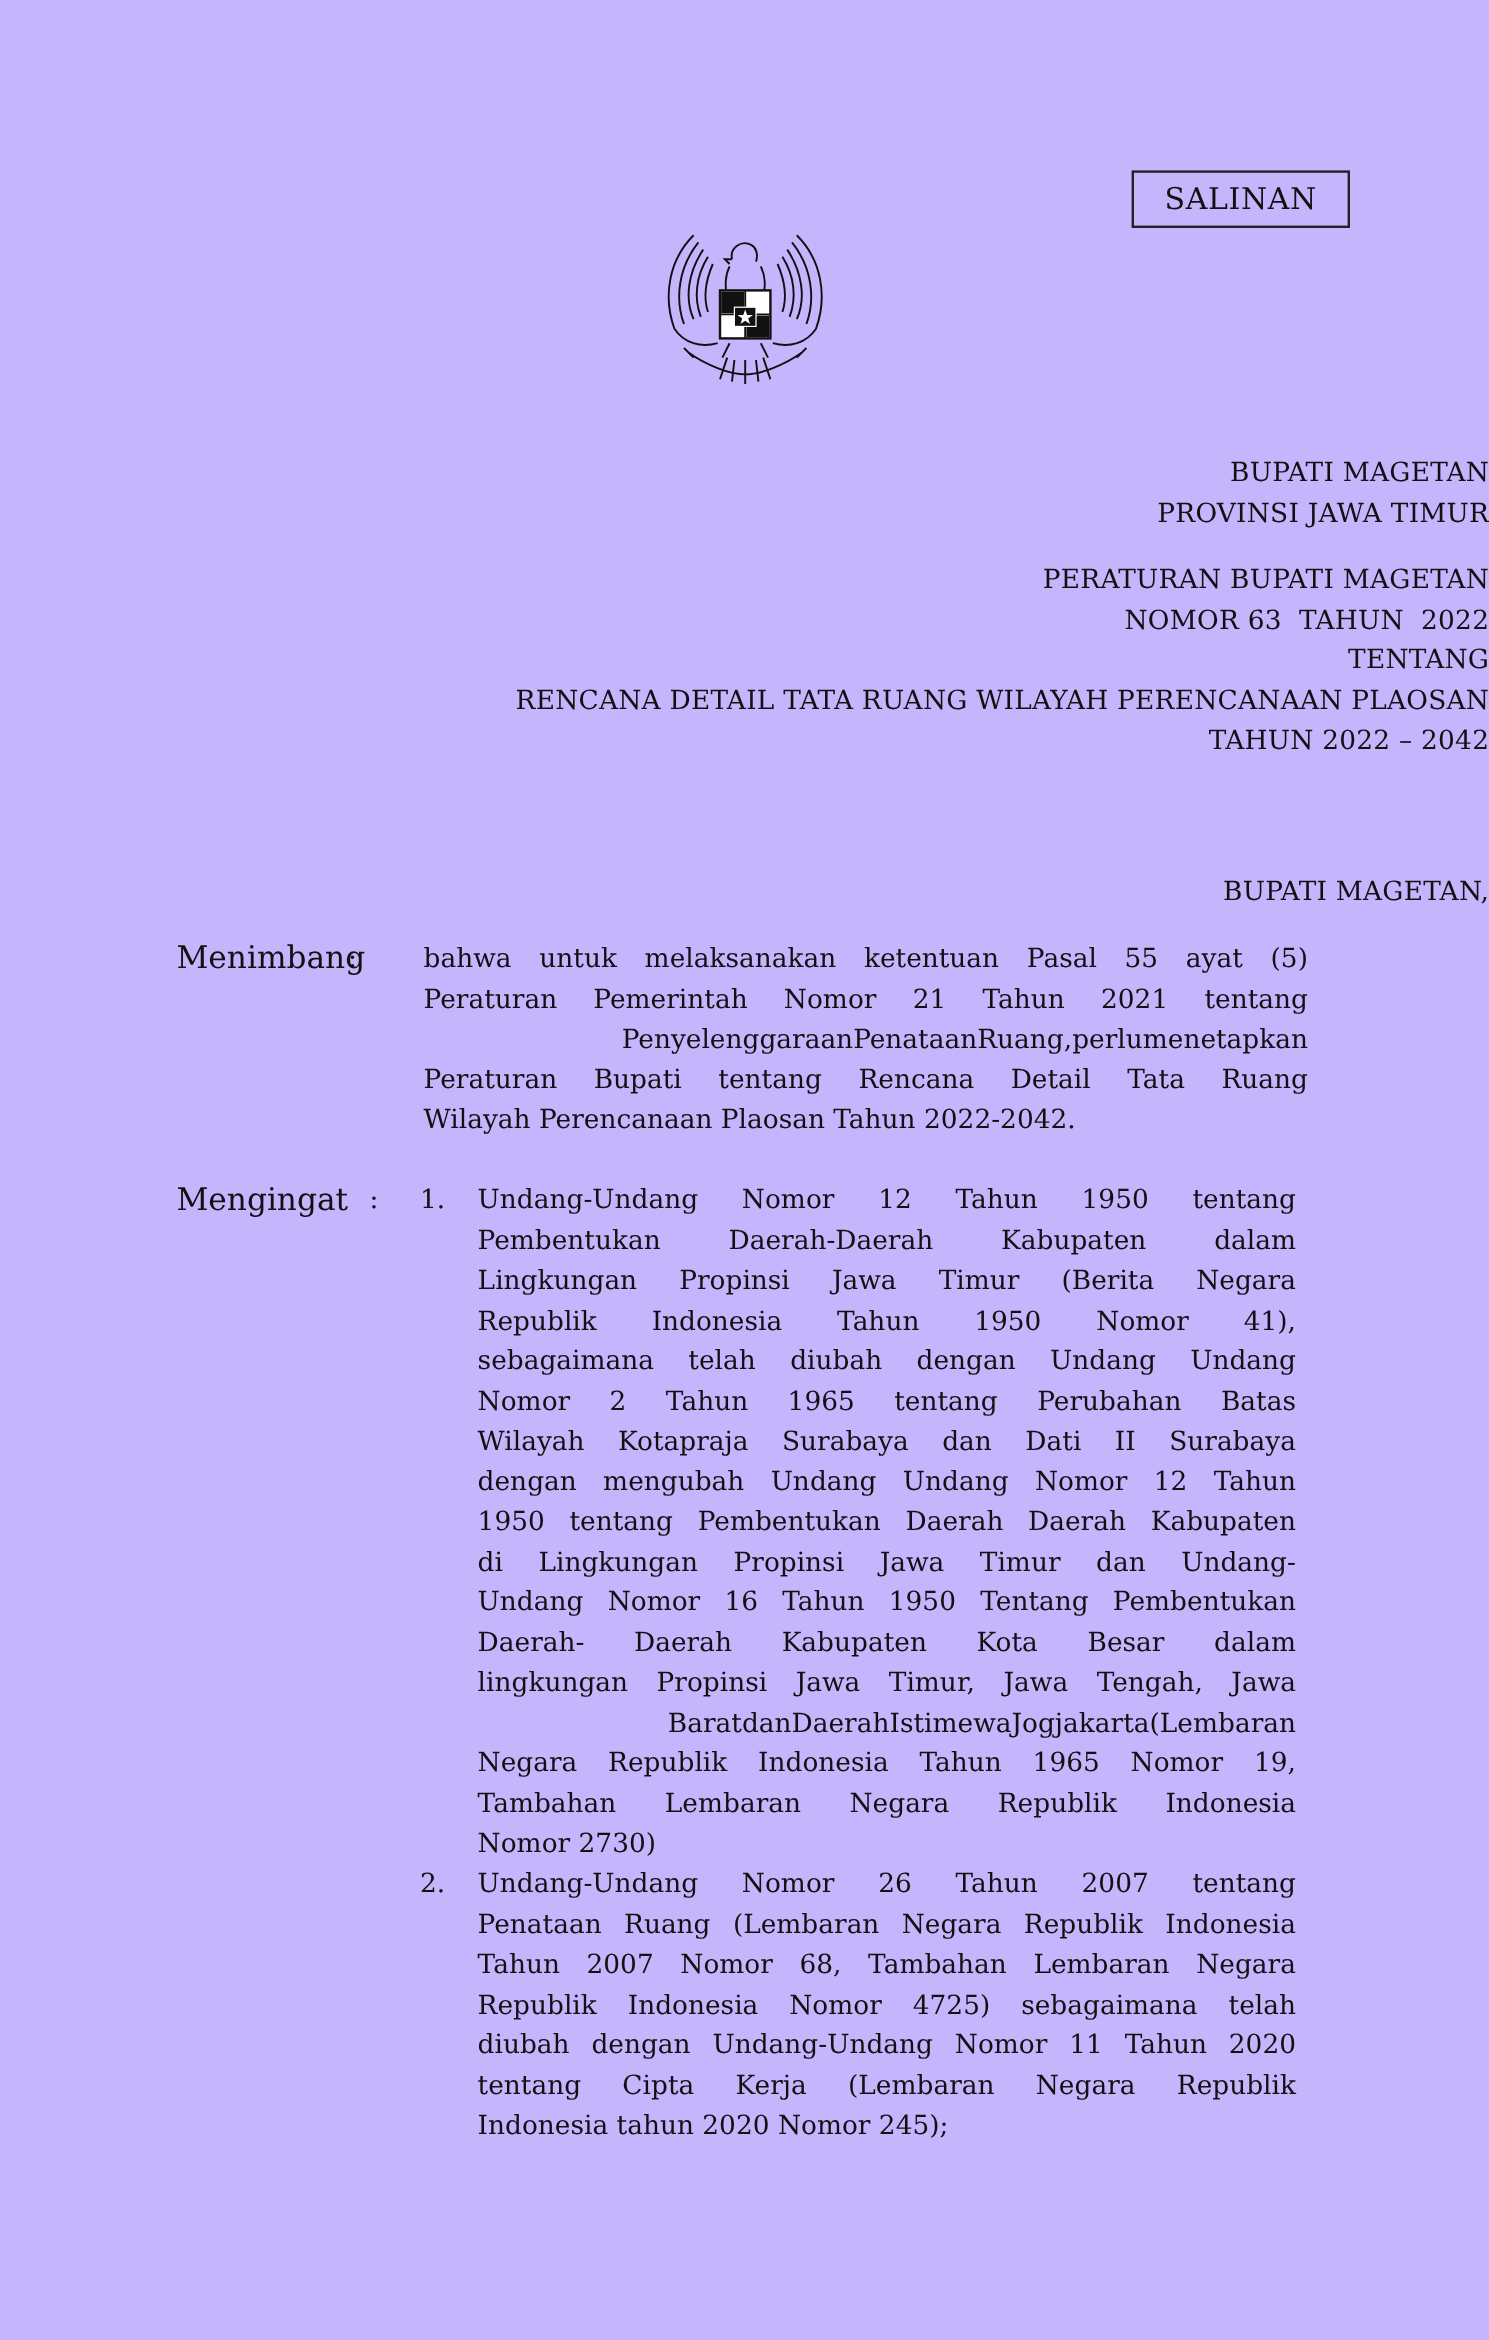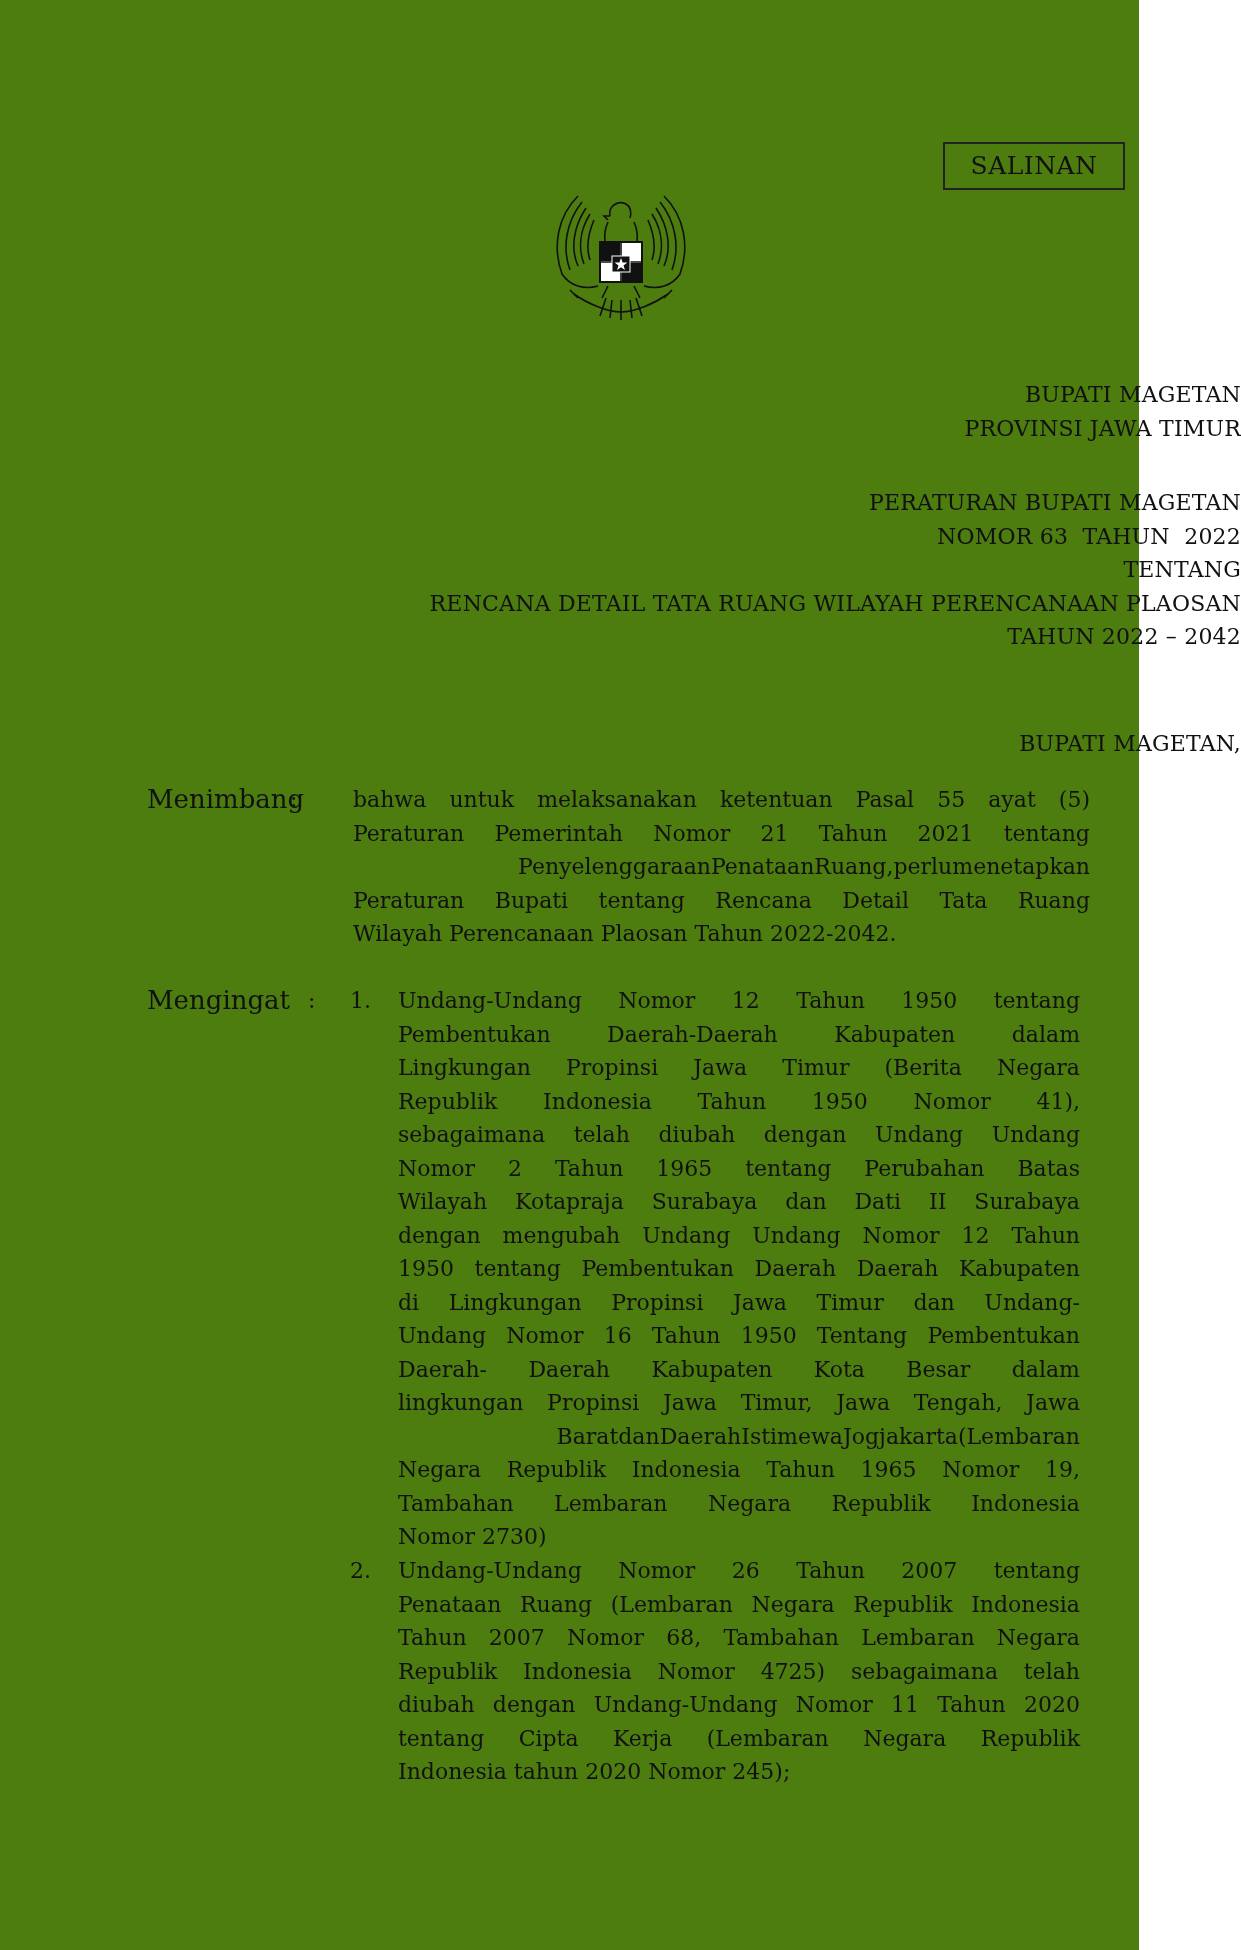--- a/index.html
+++ b/index.html
@@ -1,18 +1,18 @@
 <!DOCTYPE html>
 <html><head>
 <meta charset="utf-8">
 <style>
   html, body { margin:0; padding:0; background:#ffffff; }
   body { width:1241px; height:1950px; position:relative; overflow:hidden;
          font-family:"DejaVu Serif","Liberation Serif",serif; color:#111; }
-  .page { position:absolute; left:0; top:0; width:1139px; height:1950px; background:#4d7c0f; }
+  .page { position:absolute; left:0; top:0; width:1241px; height:1950px; background:#c4b5fd; }
   .salinan { position:absolute; left:943px; top:142px; width:182px; height:48px;
              border:2px solid #222; box-sizing:border-box; text-align:center;
              font-size:25px; line-height:44px; letter-spacing:0.5px; }
   .emblem { position:absolute; left:548px; top:186px; width:146px; height:146px; }
   .center-block { position:absolute; left:0; width:1241px; text-align:right;
                   font-size:22px; line-height:33.5px; letter-spacing:0.2px; }
   .center-block div { white-space:nowrap; }
   .label { position:absolute; font-size:26px; line-height:33.5px; }
   .colon { position:absolute; font-size:22px; line-height:33.5px; }
   .para { position:absolute; font-size:22px; line-height:33.5px; text-align:justify; }
@@ -61,21 +61,21 @@
     <rect x="74" y="77" width="19" height="18" fill="#111"></rect>
     <rect x="64" y="70" width="18" height="16" fill="#111" stroke="#fff" stroke-width="1"></rect>
     <polygon points="73,72 74.6,76.6 79.4,76.6 75.5,79.4 77,84 73,81.2 69,84 70.5,79.4 66.6,76.6 71.4,76.6" fill="#fff"></polygon>
   </svg>
 
   <div class="center-block" style="top:378px;">
     <div>BUPATI MAGETAN</div>
     <div>PROVINSI JAWA TIMUR</div>
   </div>
 
-  <div class="center-block" style="top:486px;">
+  <div class="center-block" style="top:467px;">
     <div>PERATURAN BUPATI MAGETAN</div>
     <div style="white-space:pre;">NOMOR 63  TAHUN  2022</div>
     <div>TENTANG</div>
     <div>RENCANA DETAIL TATA RUANG WILAYAH PERENCANAAN PLAOSAN</div>
     <div>TAHUN 2022 – 2042</div>
   </div>
 
 
   <div class="center-block" style="top:727px;">BUPATI MAGETAN,</div>
 

